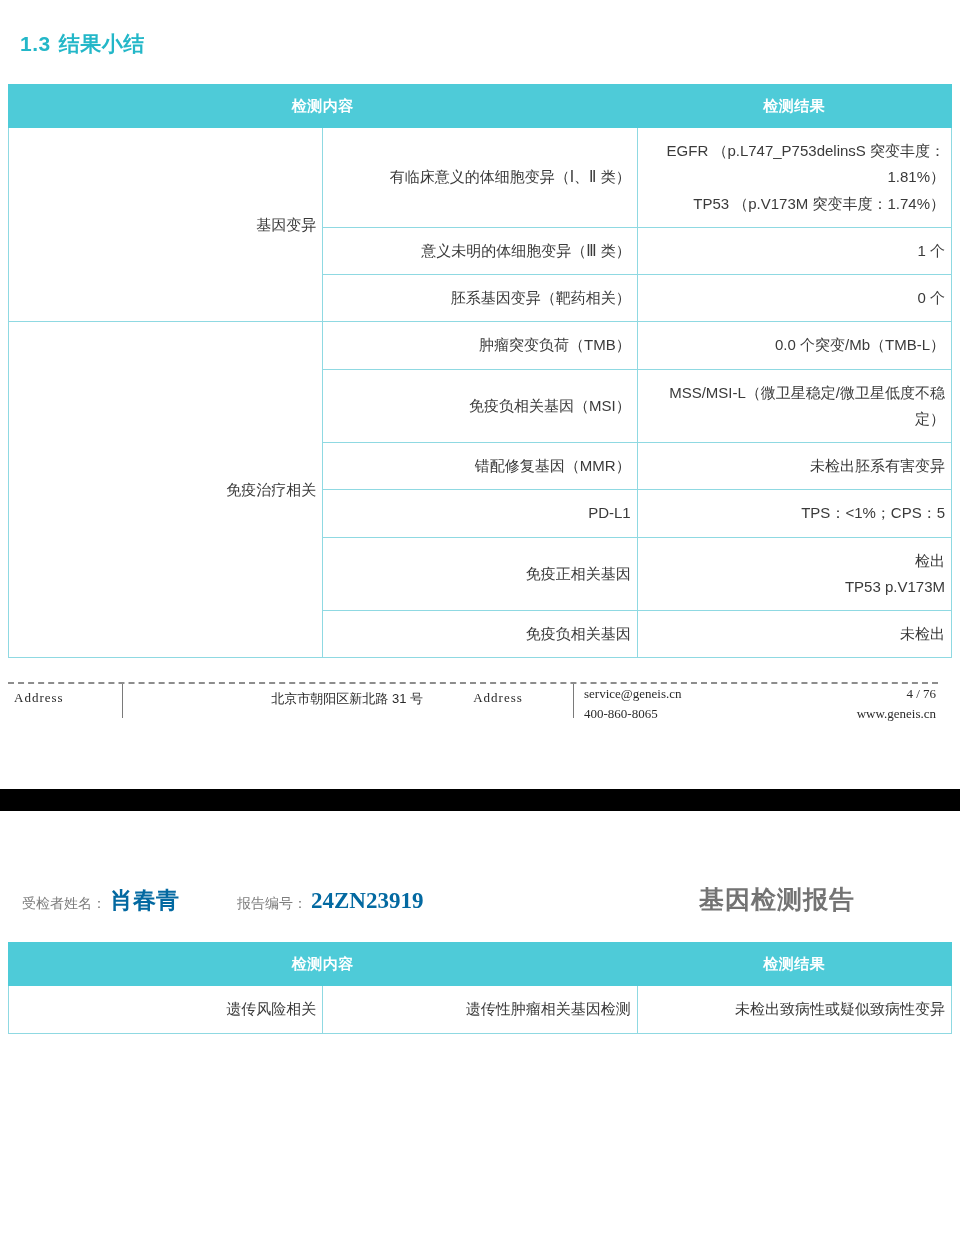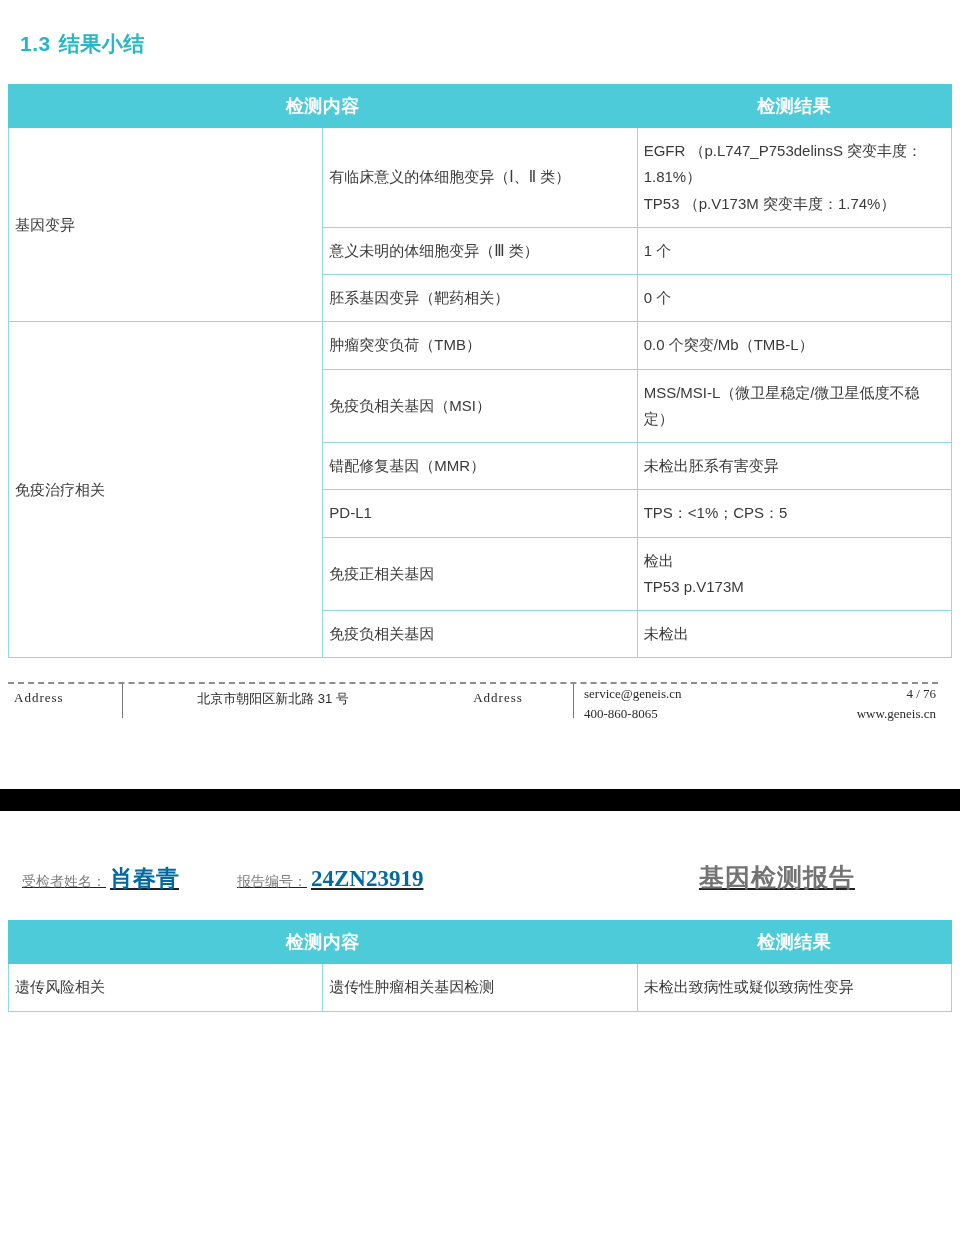--- a/index.html
+++ b/index.html
@@ -34,30 +34,30 @@
   }
   table.rpt {
     border-collapse: collapse;
     width: 944px;
     margin: 26px auto 0 auto;
     table-layout: fixed;
   }
   table.rpt th {
     background: #4ecbd8;
     color: #ffffff;
-    font-size: 18px;
+    font-size: 15px;
     font-weight: bold;
     height: 40px;
     border: 1px solid #4ecbd8;
     text-align: center;
     letter-spacing: 0.5px;
   }
   table.rpt td {
     border: 1px solid #8fd9e2;
-    text-align: left;
+    text-align: right;
     font-size: 15px;
     color: #3a3a3a;
     padding: 10px 6px;
     line-height: 1.75;
   }
   td.cat {
     width: 172px;
     font-size: 15px;
   }
   td.item {
@@ -94,21 +94,21 @@
     letter-spacing: 1px;
   }
   .vline {
     border-left: 1px solid #7a7a7a;
     align-self: stretch;
     margin: 0 0px;
     height: 34px;
   }
   .foot-addr {
     width: 300px;
-    text-align: center;
+    text-align: right;
     padding-top: 6px;
     font-family: "Liberation Sans", "DejaVu Sans", sans-serif;
     font-size: 13px;
   }
   .foot-contact {
     width: 150px;
     text-align: center;
     padding-top: 6px;
     letter-spacing: 1px;
   }
@@ -134,23 +134,22 @@
     width: 960px;
   }
   
   .page2 {
     padding: 0 8px;
     box-sizing: border-box;
   }
   .p2-header {
     display: flex;
     align-items: baseline;
-    margin: 50px 0 0 0;
+    margin: 72px 0 0 0;
     padding: 0 14px;
-    text-decoration: underline;
   }
   .hdr-label {
     color: #7d7d7d;
     font-size: 14px;
     font-family: "Liberation Serif", "DejaVu Serif", serif;
   }
   .hdr-value {
     color: #0369a1;
     font-size: 23px;
     font-weight: bold;

